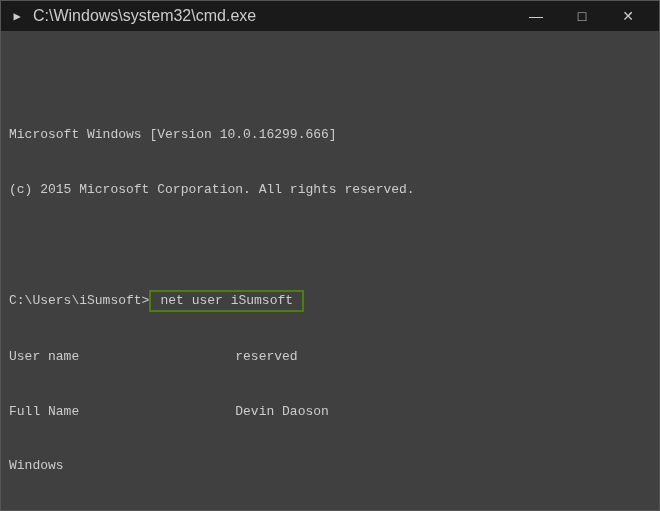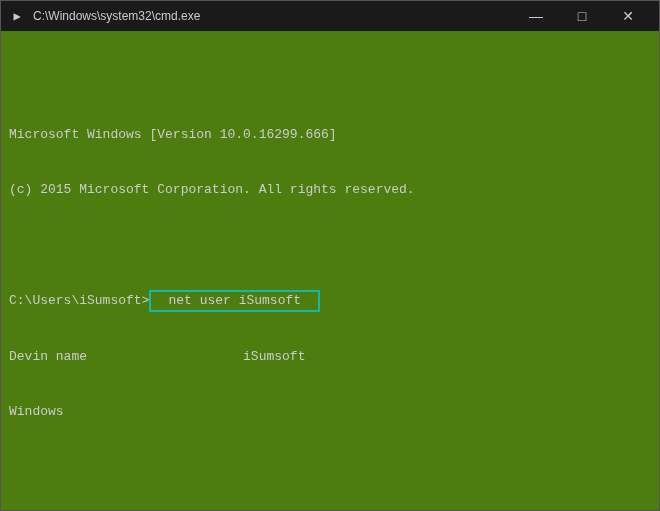--- a/index.html
+++ b/index.html
@@ -42,21 +42,21 @@
       height: 16px;
       display: flex;
       align-items: center;
       justify-content: center;
       color: #ccc;
       font-size: 12px;
     }
 
     .title-bar-text {
       color: #ccc;
-      font-size: 12px;
+      font-size: 16px;
       font-family: 'Segoe UI', sans-serif;
     }
 
     .title-bar-controls {
       display: flex;
       gap: 0;
     }
 
     .tb-btn {
       width: 46px;
@@ -64,42 +64,42 @@
       display: flex;
       align-items: center;
       justify-content: center;
       color: #ccc;
       font-size: 14px;
       cursor: pointer;
       font-family: 'Segoe UI', sans-serif;
     }
 
     .console {
-      background: #4d7c0f;
+      background: #404040;
       color: #ccc;
       flex: 1;
       padding: 4px 8px;
       overflow: hidden;
       line-height: 1.4;
       white-space: pre;
     }
 
     .console-content {
       position: relative;
     }
 
     .line {
       display: block;
       min-height: 1.4em;
     }
 
     .red-outlined {
-      border: 2px solid #14b8a6;
+      border: 2px solid #4d7c0f;
       display: inline-block;
-      padding: 0 17px;
+      padding: 0 9px;
     }
 
     
     .overlay {
       position: relative;
     }
 
     .svg-overlay {
       position: absolute;
       top: 0;
@@ -125,21 +125,22 @@
     </div>
   </div>
 
   <div class="console overlay">
     <div class="console-content" style="position:relative;">
 
       <span class="line">Microsoft Windows [Version 10.0.16299.666]</span>
       <span class="line">(c) 2015 Microsoft Corporation. All rights reserved.</span>
       <span class="line">&nbsp;</span>
       <span class="line">C:\Users\iSumsoft&gt;<span class="red-outlined">net user iSumsoft</span></span>
-      <span class="line">Devin name                    iSumsoft</span>
+      <span class="line">User name                    reserved</span>
+      <span class="line">Full Name                    Devin Daoson</span>
       <span class="line">Windows</span>
       
       
       
       
       
       
       
       
       

